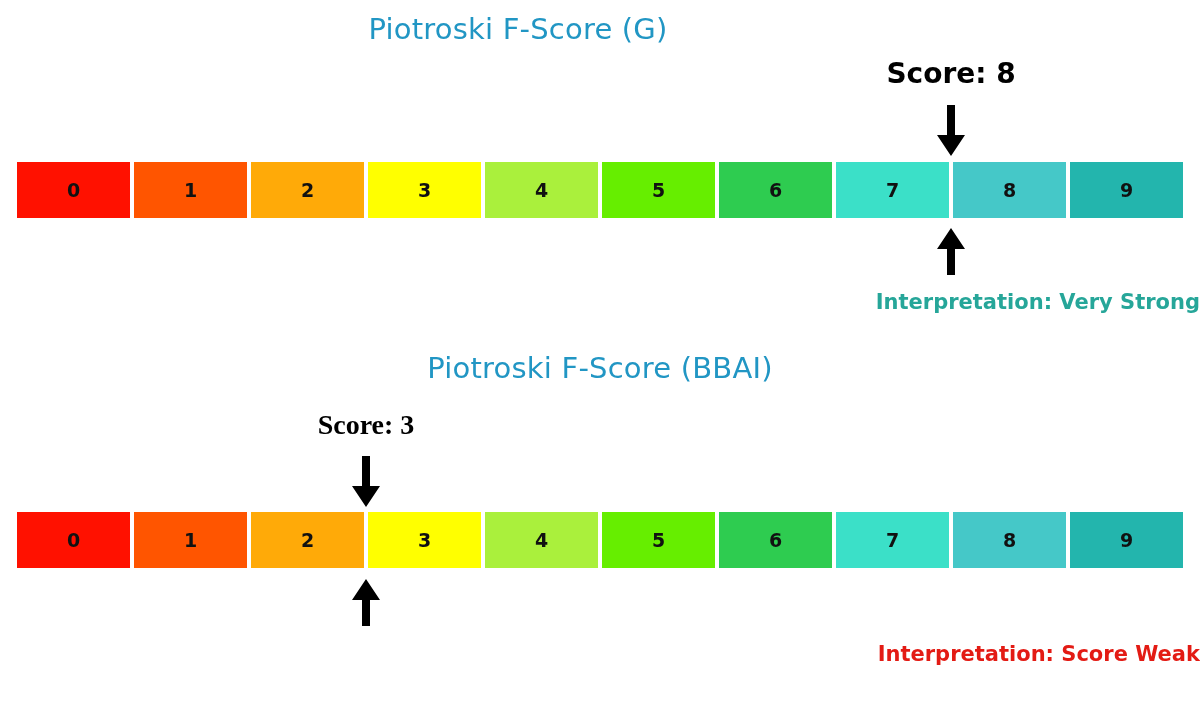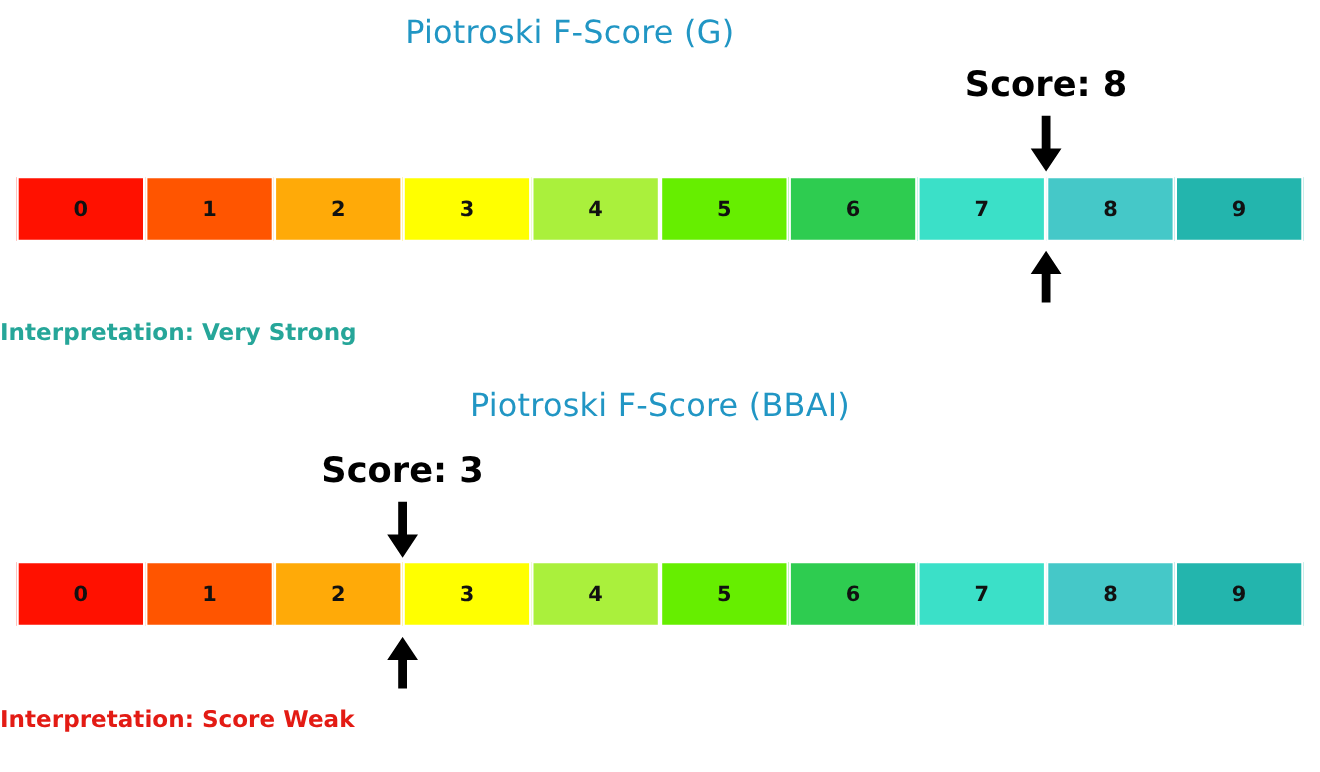--- a/index.html
+++ b/index.html
@@ -64,34 +64,34 @@
   .cell-label {
     font-size: 19px;
     font-weight: bold;
     color: #111111;
     line-height: 1;
   }
 
   .score-text {
     position: absolute;
     white-space: nowrap;
-    font-size: 32px;
+    font-size: 28px;
     font-weight: bold;
     color: #000000;
     transform: translateX(-50%);
     line-height: 1;
   }
 
   .arrow-down, .arrow-up {
     position: absolute;
     transform: translateX(-50%);
   }
 
   .interp-text {
-    text-align: left;
+    text-align: right;
     font-size: 21px;
     font-weight: bold;
     line-height: 1;
   }
 </style>
 </head>
 <body>
 
 <div class="gauge-block" id="block-g" style="top:0;">
 
@@ -146,21 +146,21 @@
     </svg>
   </div>
 
   <div class="interp-text" id="interp-g" style="position: absolute; top: 292px; left: 0px; width: 1200px; color: rgb(38, 166, 153);">Interpretation: Very Strong</div>
 </div>
 
 <div class="gauge-block" id="block-bbai" style="top:351px;">
 
   <div class="gauge-title" id="title-bbai" style="position: absolute; top: 3px; left: 0px; width: 1200px; color: rgb(33, 150, 196);">Piotroski F-Score (BBAI)</div>
 
-  <div class="score-text" id="scoretext-bbai" style="top:60px; left:366px;">Score: 3</div>
+  <div class="score-text" id="scoretext-bbai" style="top:60px; left:366px;font-family:Liberation Serif, serif;">Score: 3</div>
 
   <div class="arrow-down" id="arrowdown-bbai" style="top:105px; left:366px;">
     <svg width="34" height="52" viewBox="0 0 34 52" xmlns="http://www.w3.org/2000/svg">
       <path d="M13 0 H21 V30 H31 L17 51 L3 30 H13 Z" fill="#000000"></path>
     </svg>
   </div>
 
   <div class="scale-wrap" id="scalewrap-bbai" style="position:absolute; top:160px; left:15px;">
     <div class="scale-bar" id="scalebar-bbai">
         <div class="scale-cell" style="background: rgb(255, 17, 0);">

